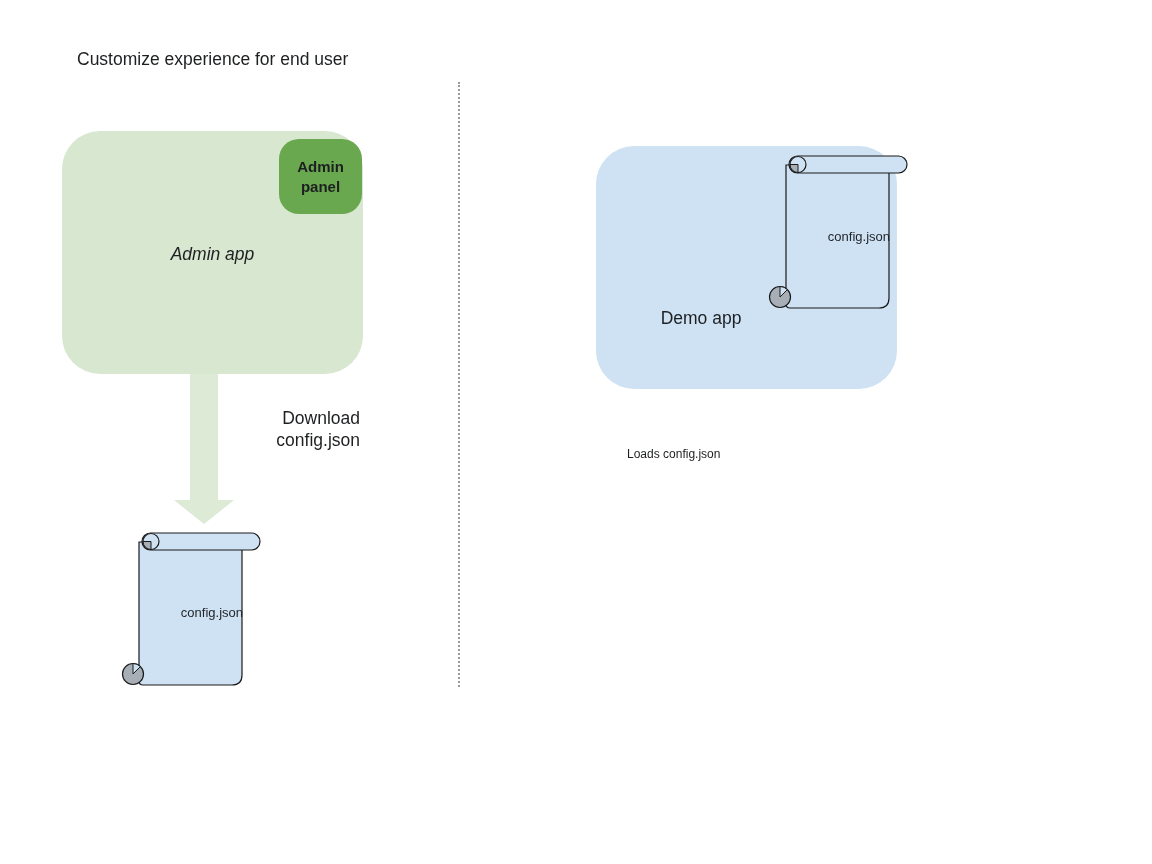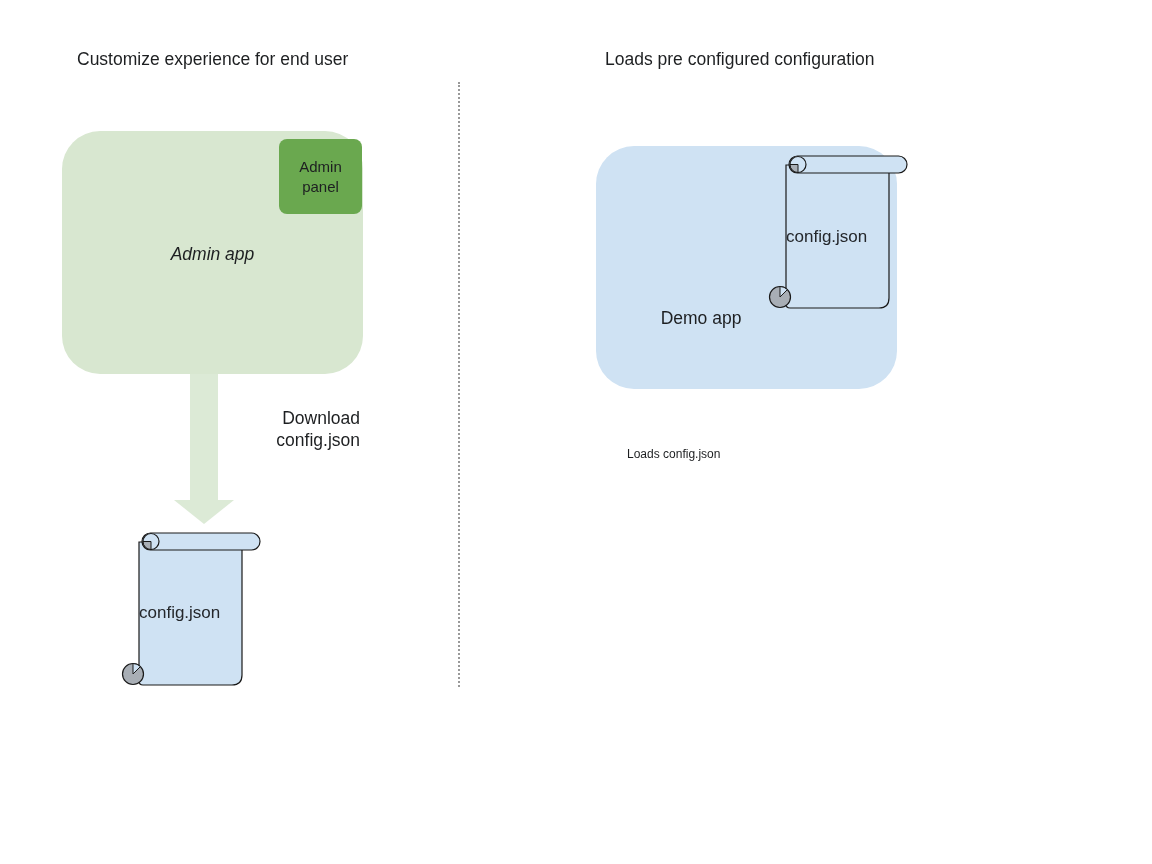--- a/index.html
+++ b/index.html
@@ -25,43 +25,43 @@
     left:62px;top:131px;width:301px;height:243px;
     background:#d8e7d0;
   }
   .demo-app-box{
     left:596px;top:146px;width:301px;height:243px;
     background:#cfe2f3;
   }
   .admin-panel{
     left:279px;top:139px;width:83px;height:75px;
     background:#6aa84f;
-    border-radius:8px;
+    border-radius:20px;
     display:flex;align-items:center;justify-content:center;
     text-align:center;
-    font-size:15px;line-height:20px;
+    font-size:15px;line-height:20px;font-weight:bold;
   }
   .box-label{
     font-size:17.5px;line-height:22px;
     text-align:center;
   }
   .admin-app-label{left:62px;top:243px;width:301px;font-style:italic;}
   .demo-app-label{left:596px;top:259px;width:210px;margin-top:48px;}
   .download-label{
     left:250px;top:407px;width:110px;
     font-size:17.5px;line-height:22px;text-align:right;
   }
   .loads-caption{
     left:627px;top:443px;
     font-size:12px;line-height:22px;
     white-space:nowrap;
   }
   .scroll-label{
-    font-size:17px;line-height:18px;
-    text-align:left;
+    font-size:13px;line-height:18px;
+    text-align:right;
     color:#24272b;
   }
   .scroll-label-left{left:139px;top:604px;width:104px;}
   .scroll-label-right{left:786px;top:228px;width:104px;}
   .divider{
     left:458px;top:82px;height:605px;width:0;
     border-left:2px dotted #999999;
   }
   .corner-shape{
     left:0;top:845px;width:27px;height:19px;
@@ -86,21 +86,20 @@
         <rect x="24" y="4" width="118" height="17" rx="8.5" ry="8.5" fill="#cfe2f3" stroke="#1a1a1a" stroke-width="1.2"></rect>
 
         <circle cx="33" cy="12.5" r="8" fill="#cfe2f3" stroke="#1a1a1a" stroke-width="1.2"></circle>
         <path d="M 25,12.5 A 8,8 0 0 0 33,20.5 L 33,12.5 Z" fill="#a8aeb5" stroke="#1a1a1a" stroke-width="1"></path>
       </symbol>
     </defs>
   </svg>
 
   <div class="abs heading" style="left:77px;top:49px">Customize experience for end user</div>
 
-  <div class="abs heading" style="left:605px;top:49px">Loads pre configured configuration</div>
 
   <div class="abs app-box admin-app-box"></div>
 
   <div class="abs admin-panel">
     <span>Admin panel</span>
   </div>
 
   <div class="abs box-label admin-app-label">Admin app</div>
 
   <svg class="abs" style="left:170px;top:374px" width="68" height="152" viewBox="0 0 68 152">

